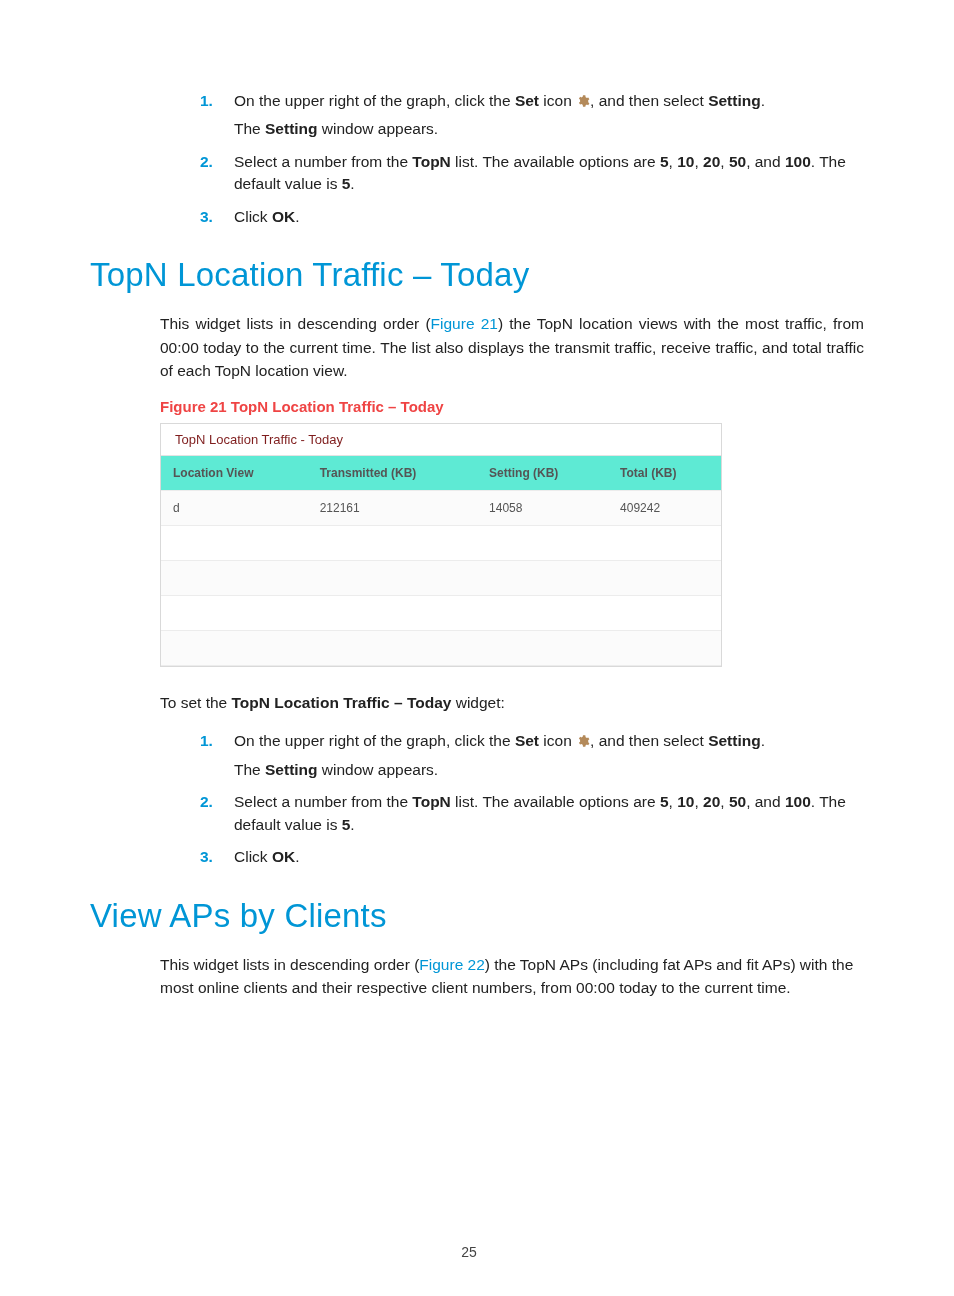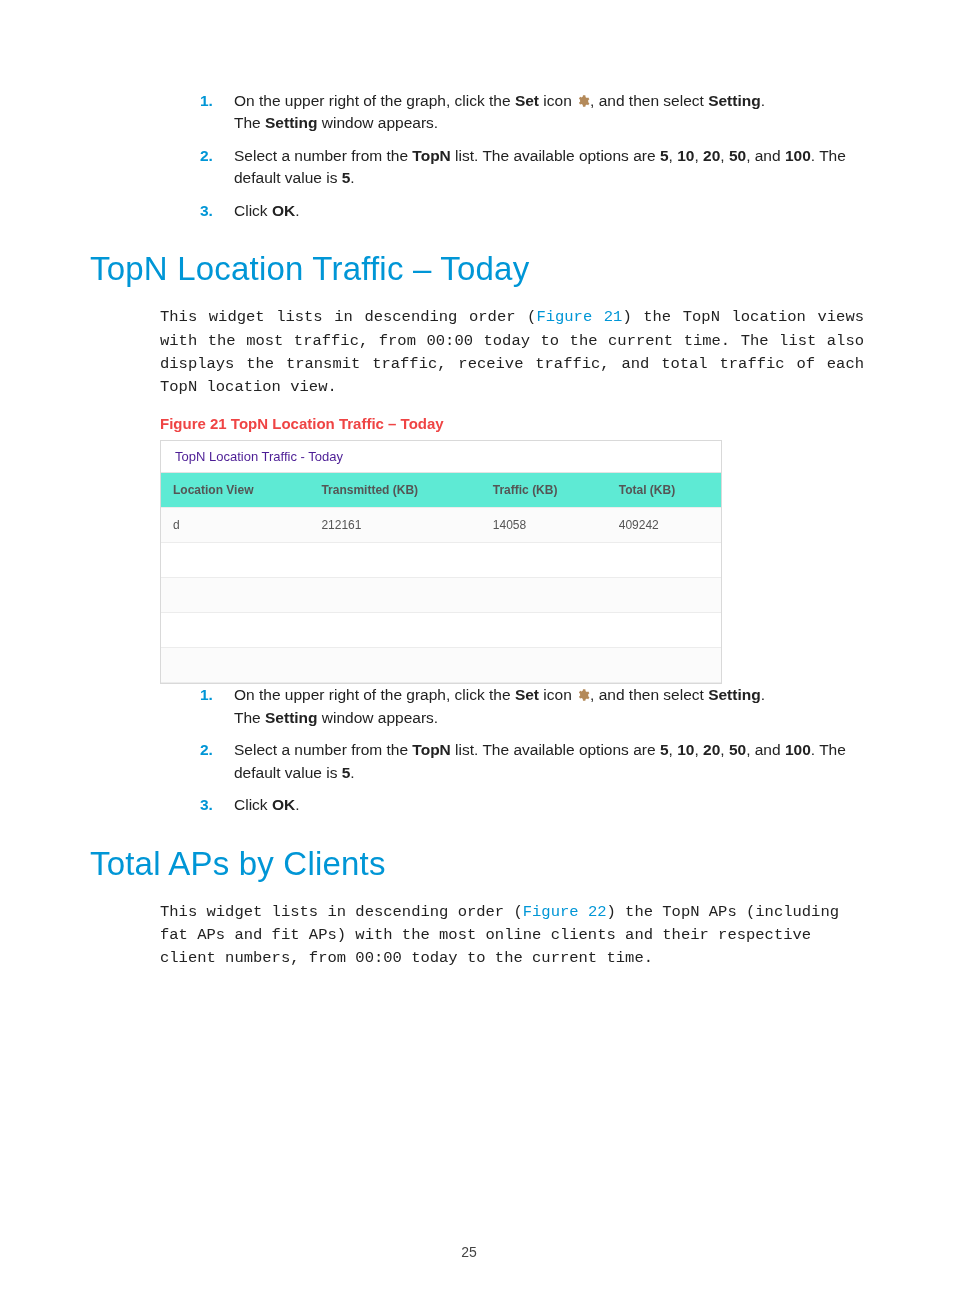--- a/index.html
+++ b/index.html
@@ -35,35 +35,35 @@
   }
   .ol-text { flex: 1; }
   .b { font-weight: 700; }
   .gear-icon {
     display: inline-block;
     width: 14px; height: 14px;
     vertical-align: -2px;
     color: #b48a5a;
   }
   .subpara {
+    margin-top: 6px;
   }
   h2.section {
     font-weight: 400;
     font-size: 33px;
     color: #0096d6;
     margin: 28px 0 18px 0;
     letter-spacing: 0.2px;
   }
   .body-para {
     padding-left: 70px;
     font-size: 15.5px;
     line-height: 1.5;
     text-align: justify;
     margin: 0 0 16px 0;
-    font-family: Liberation Mono, monospace;
   }
   .fig-caption {
     padding-left: 70px;
     font-size: 15px;
     font-weight: 700;
     color: #ef4444;
     margin: 8px 0 8px 0;
   }
   .link { color: #0096d6; text-align: center; }
   
@@ -71,21 +71,21 @@
     margin-left: 70px;
     width: 560px;
     border: 1px solid #d9d9d9;
     background: #fff;
     font-family: Verdana, Geneva, sans-serif;
   }
   .fig-title {
     border-bottom: 1px solid #e3e3e3;
     padding: 8px 14px;
     font-size: 13px;
-    color: #4c1d95;
+    color: #7f1d1d;
   }
   table.fig-table {
     width: 100%;
     border-collapse: collapse;
     font-size: 12px;
   }
   table.fig-table th {
     text-align: left;
     font-weight: 700;
     color: #555;
@@ -148,21 +148,21 @@
 
   <div class="fig-caption">Figure 21 TopN Location Traffic – Today</div>
 
   <div class="fig-wrap">
     <div class="fig-title">TopN Location Traffic - Today</div>
     <table class="fig-table">
       <thead>
         <tr>
           <th>Location View</th>
           <th>Transmitted (KB)</th>
-          <th>Traffic (KB)</th>
+          <th>Setting (KB)</th>
           <th>Total (KB)</th>
         </tr>
       </thead>
       <tbody>
         <tr>
           <td>d</td>
           <td>212161</td>
           <td>14058</td>
           <td>409242</td>
         </tr>
@@ -187,20 +187,23 @@
         <tr>
           <td></td>
           <td></td>
           <td></td>
           <td></td>
         </tr>
       </tbody>
     </table>
   </div>
 
+  <p class="body-para" style="text-align:left; margin-top:24px;">
+    <span>To set the </span><span class="b">TopN Location Traffic – Today</span><span> widget:</span>
+  </p>
 
   <div class="ol-block">
     <div class="ol-item">
       <span class="ol-num">1.</span>
       <div class="ol-text">
         <span>On the upper right of the graph, click the </span><span class="b">Set</span><span> icon </span><span class="gear-icon"><svg viewBox="0 0 24 24" width="14" height="14">
               <path fill="currentColor" d="M12 8a4 4 0 100 8 4 4 0 000-8zm9 4a7 7 0 00-.1-1.2l2.1-1.6-2-3.4-2.5 1a7 7 0 00-2-1.2L16 2h-4l-.5 2.6a7 7 0 00-2 1.2l-2.5-1-2 3.4 2.1 1.6A7 7 0 007 12c0 .4 0 .8.1 1.2L5 14.8l2 3.4 2.5-1c.6.5 1.3.9 2 1.2L12 22h4l.5-2.6c.7-.3 1.4-.7 2-1.2l2.5 1 2-3.4-2.1-1.6c.1-.4.1-.8.1-1.2z"></path>
             </svg></span><span>, and then select </span><span class="b">Setting</span><span>.</span>
         <div class="subpara">
           <span>The </span><span class="b">Setting</span><span> window appears.</span>
@@ -214,20 +217,20 @@
       </div>
     </div>
     <div class="ol-item">
       <span class="ol-num">3.</span>
       <div class="ol-text">
         <span>Click </span><span class="b">OK</span><span>.</span>
       </div>
     </div>
   </div>
 
-  <h2 class="section">Total APs by Clients</h2>
+  <h2 class="section">View APs by Clients</h2>
 
   <p class="body-para" style="text-align:left;">
     <span>This widget lists in descending order (</span><span class="link">Figure 22</span><span>) the TopN APs (including fat APs and fit APs) with the most online clients and their respective client numbers, from 00:00 today to the current time.</span>
   </p>
 
   <div class="page-num">25</div>
 </div>
 
 </body></html>

